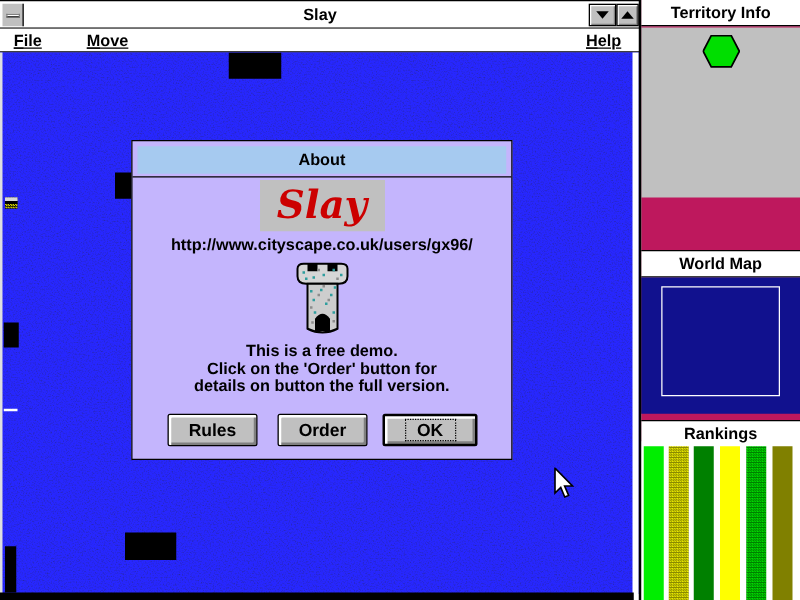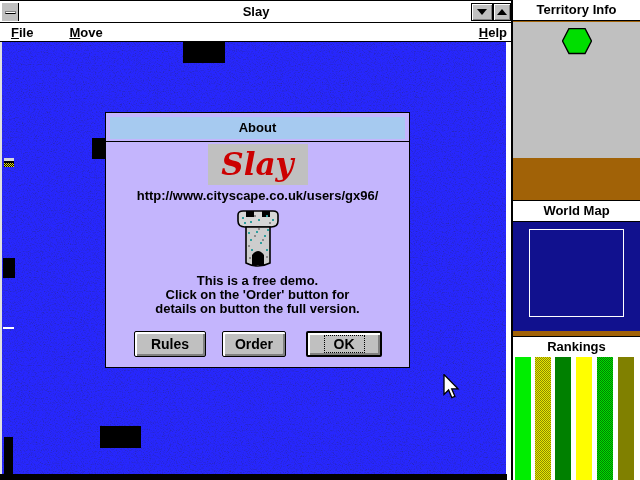--- a/index.html
+++ b/index.html
@@ -20,24 +20,24 @@
            box-shadow:inset 1px 1px 0 #fff,inset -1px -1px 0 #808080;
            display:flex;align-items:center;justify-content:center;}
   .btn-min{left:471px;width:22px;}
   .btn-max{left:493px;width:18px;}
   .tri-down{width:0;height:0;border-left:5px solid transparent;border-right:5px solid transparent;border-top:6px solid #000;}
   .tri-up{width:0;height:0;border-left:5px solid transparent;border-right:5px solid transparent;border-bottom:6px solid #000;}
 
   .menubar{position:absolute;left:0;top:23px;width:512px;height:19px;background:#fff;
            border-bottom:1px solid #000;display:flex;align-items:center;
            font-weight:bold;font-size:13px;color:#000;}
-  .menu-item{padding:0 5px;cursor:default;}
+  .menu-item{padding:0 5px;cursor:default;text-decoration:underline;}
   .menu-file{margin-left:6px;}
   .menu-move{margin-left:26px;}
-  .menu-help{margin-left:auto;}
+  .menu-help{margin-left:auto;margin-right:10px;}
 
   .game-area{position:absolute;left:0;top:42px;width:512px;height:433px;background:#0000D0;overflow:hidden;}
   .game-noise{position:absolute;left:0;top:0;}
   .edge-left{position:absolute;left:0;top:42px;width:2px;height:433px;background:#E0E0E0;z-index:3;}
   .edge-right{position:absolute;left:506px;top:42px;width:5px;height:438px;background:#fff;z-index:3;}
   .edge-bottom{position:absolute;left:0;top:474px;width:507px;height:6px;background:#000;z-index:4;}
 
   .map-feature{position:absolute;background:#000;}
   .feat-top{left:183px;top:0;width:42px;height:21px;}
   .feat-mid-left{left:3px;top:216px;width:12px;height:20px;}
@@ -60,27 +60,27 @@
             color:#CC0000;font-family:"DejaVu Serif",serif;font-style:italic;font-weight:bold;
             font-size:31px;line-height:40px;}
   .dlg-text{font-weight:bold;font-size:13px;line-height:14px;color:#000;}
   .castle-wrap{width:44px;height:60px;margin:6px auto 5px auto;}
   .dlg-buttons{position:absolute;left:0;top:218px;width:100%;height:26px;}
   .btn31{position:absolute;top:0;height:26px;background:#C0C0C0;border:1px solid #000;border-radius:2px;
          box-shadow:inset 1px 1px 0 #fff,inset 2px 2px 0 #fff,inset -1px -1px 0 #808080,inset -2px -2px 0 #808080;
          font-family:"Liberation Sans",sans-serif;font-weight:bold;font-size:14px;color:#000;
          display:flex;align-items:center;justify-content:center;padding:10px;}
   .btn-rules{left:28px;width:72px;}
-  .btn-order{left:116px;width:64px;}
+  .btn-order{left:116px;width:72px;}
   .btn-ok{left:200px;width:76px;border:2px solid #000;}
   .focus-rect{border:1px dotted #000;padding:0 9px;line-height:16px;}
 
   
   .sidebar-sep{position:absolute;left:511px;top:0;width:2px;height:480px;background:#000;z-index:6;}
-  .sidebar{position:absolute;left:513px;top:0;width:127px;height:353px;background:#a16207;}
+  .sidebar{position:absolute;left:513px;top:0;width:127px;height:353px;background:#be185d;}
   .panel-header{width:100%;height:21px;background:#fff;text-align:center;
                 font-weight:bold;font-size:13px;line-height:20px;color:#000;}
   .th{position:absolute;left:0;top:0;border-bottom:1px solid #000;}
   .territory-body{position:absolute;left:0;top:22px;width:127px;height:136px;background:#C0C0C0;}
   .hexagon{position:absolute;left:49px;top:6px;}
   .wmh{position:absolute;left:0;top:200px;border-top:1px solid #000;border-bottom:1px solid #000;height:22px;}
   .worldmap-body{position:absolute;left:0;top:222px;width:127px;height:109px;background:#11118E;}
   .wm-view{position:absolute;left:16px;top:7px;width:95px;height:88px;border:1px solid #fff;}
   .rkh{position:absolute;left:0;top:336px;border-top:1px solid #000;height:21px;}
   .rankings-bars{position:absolute;left:0;top:357px;width:127px;height:123px;background:#fff;}

